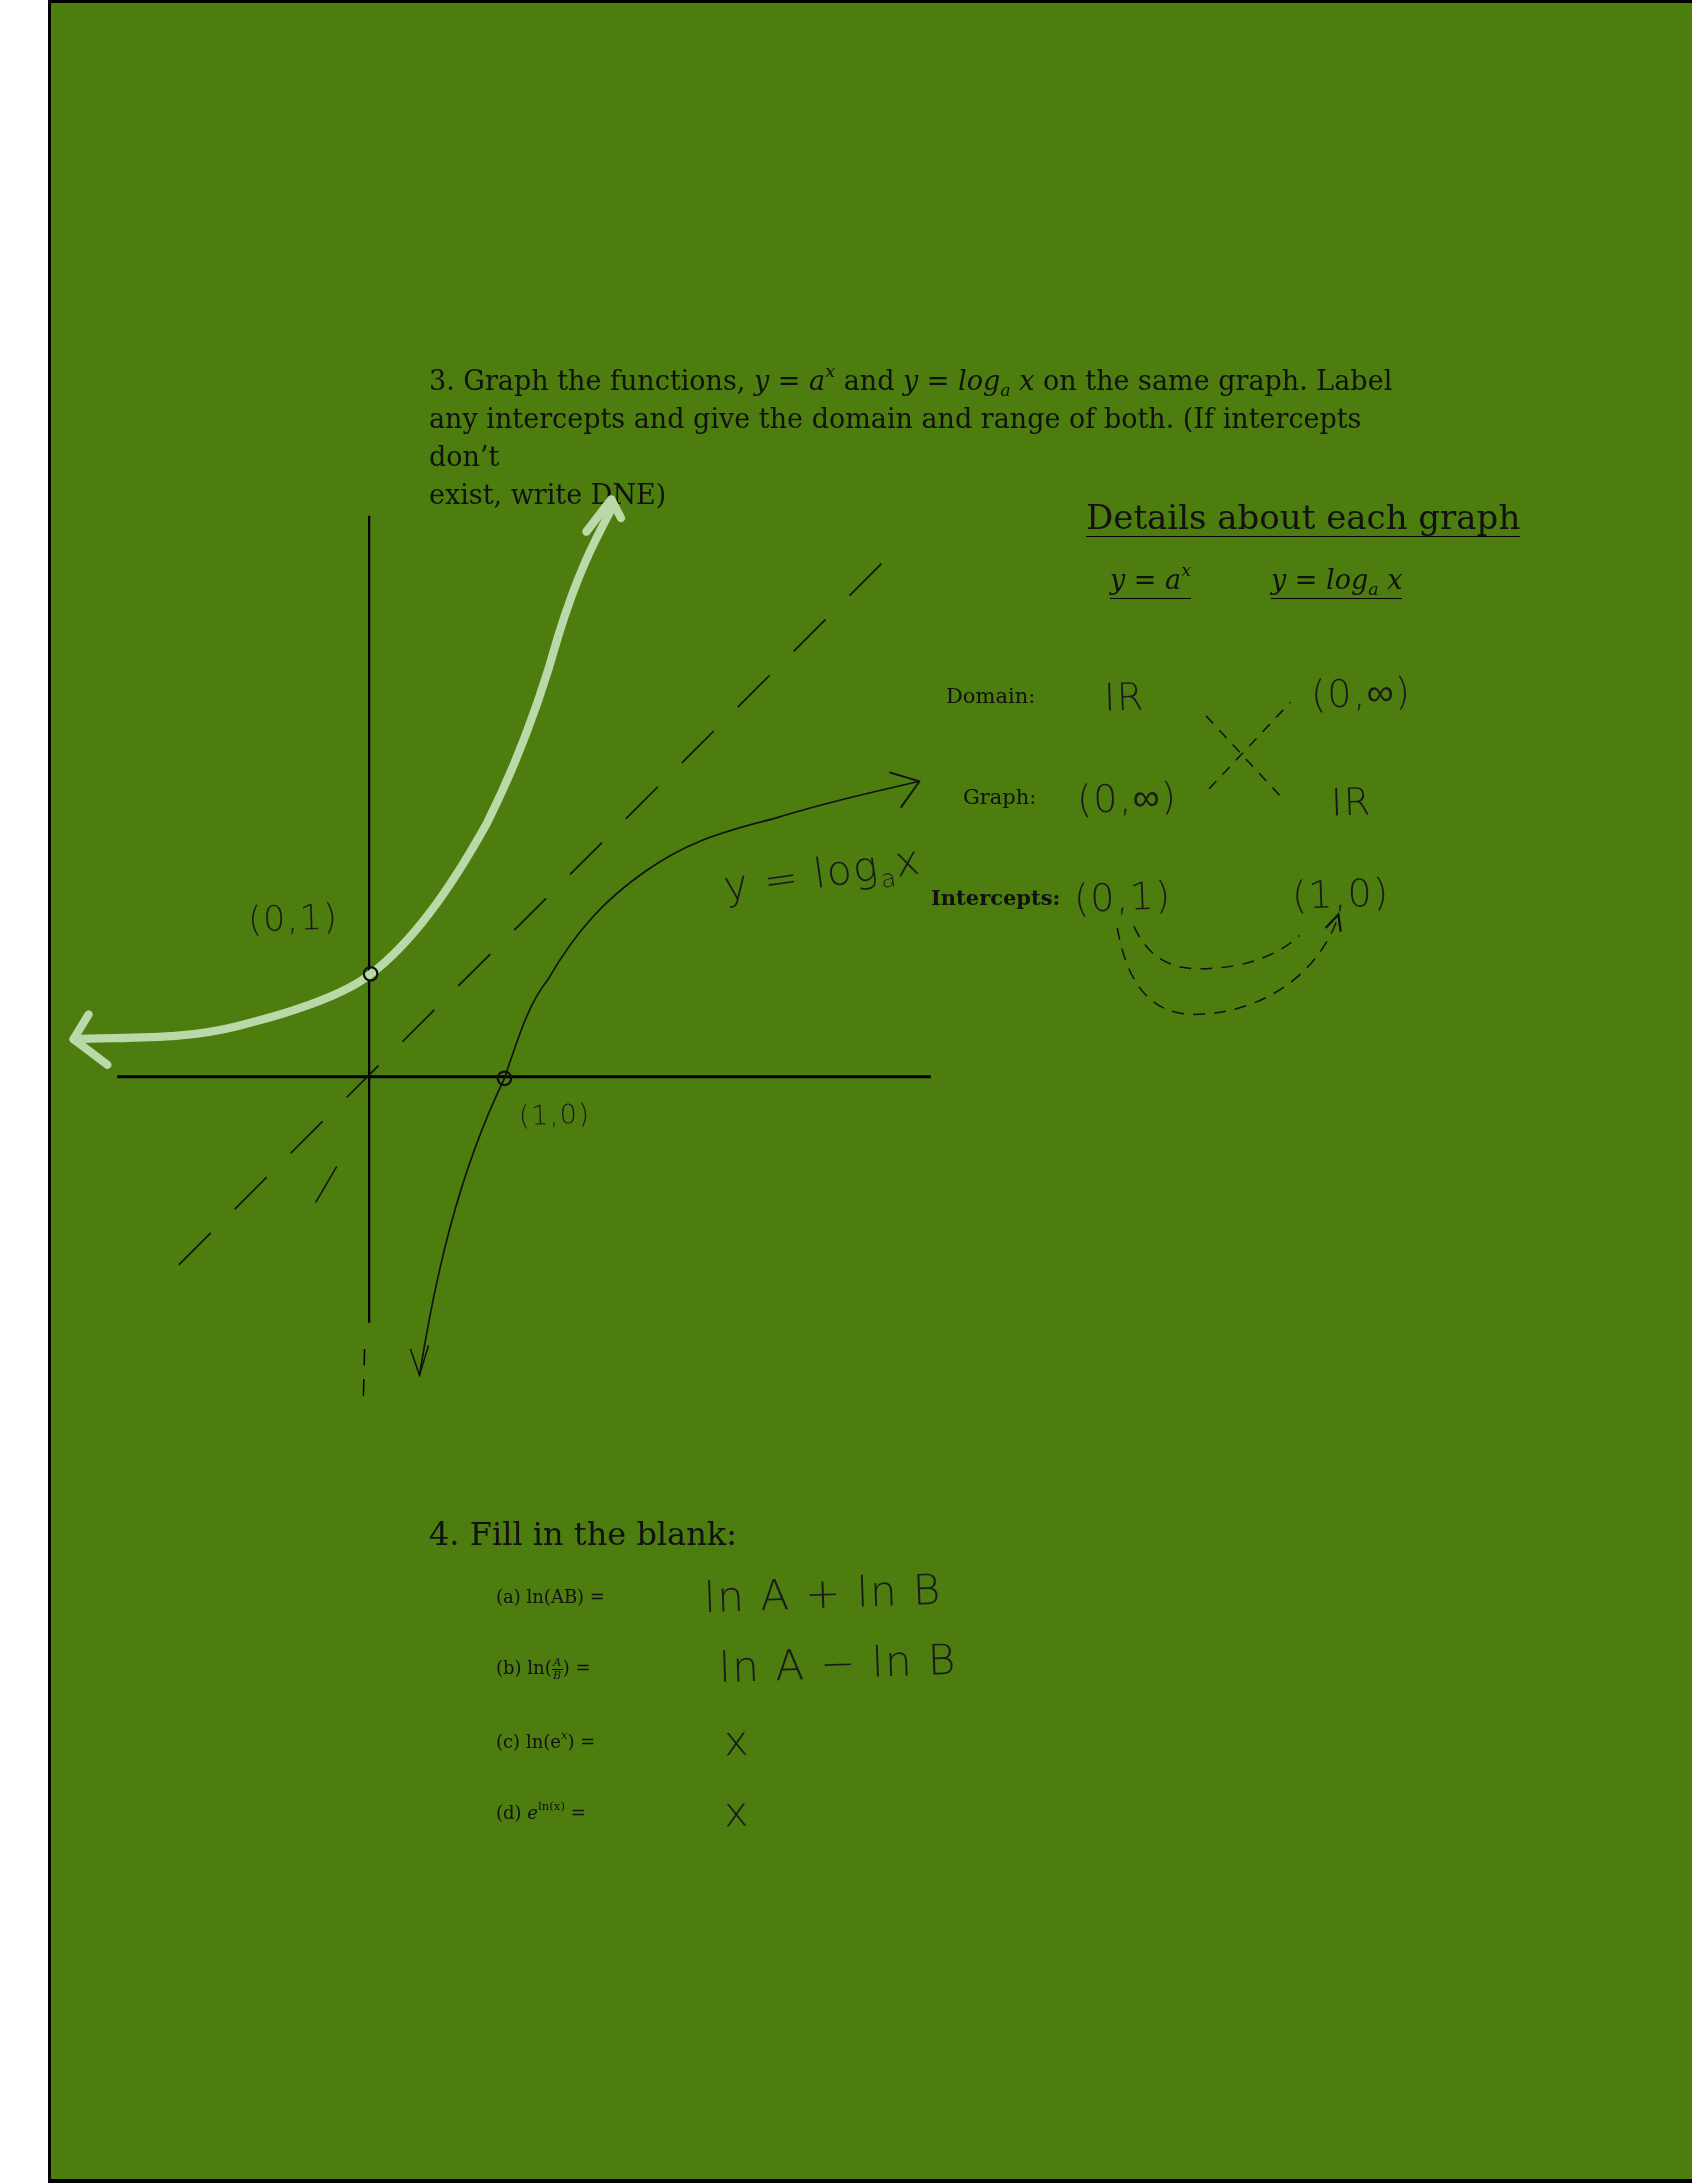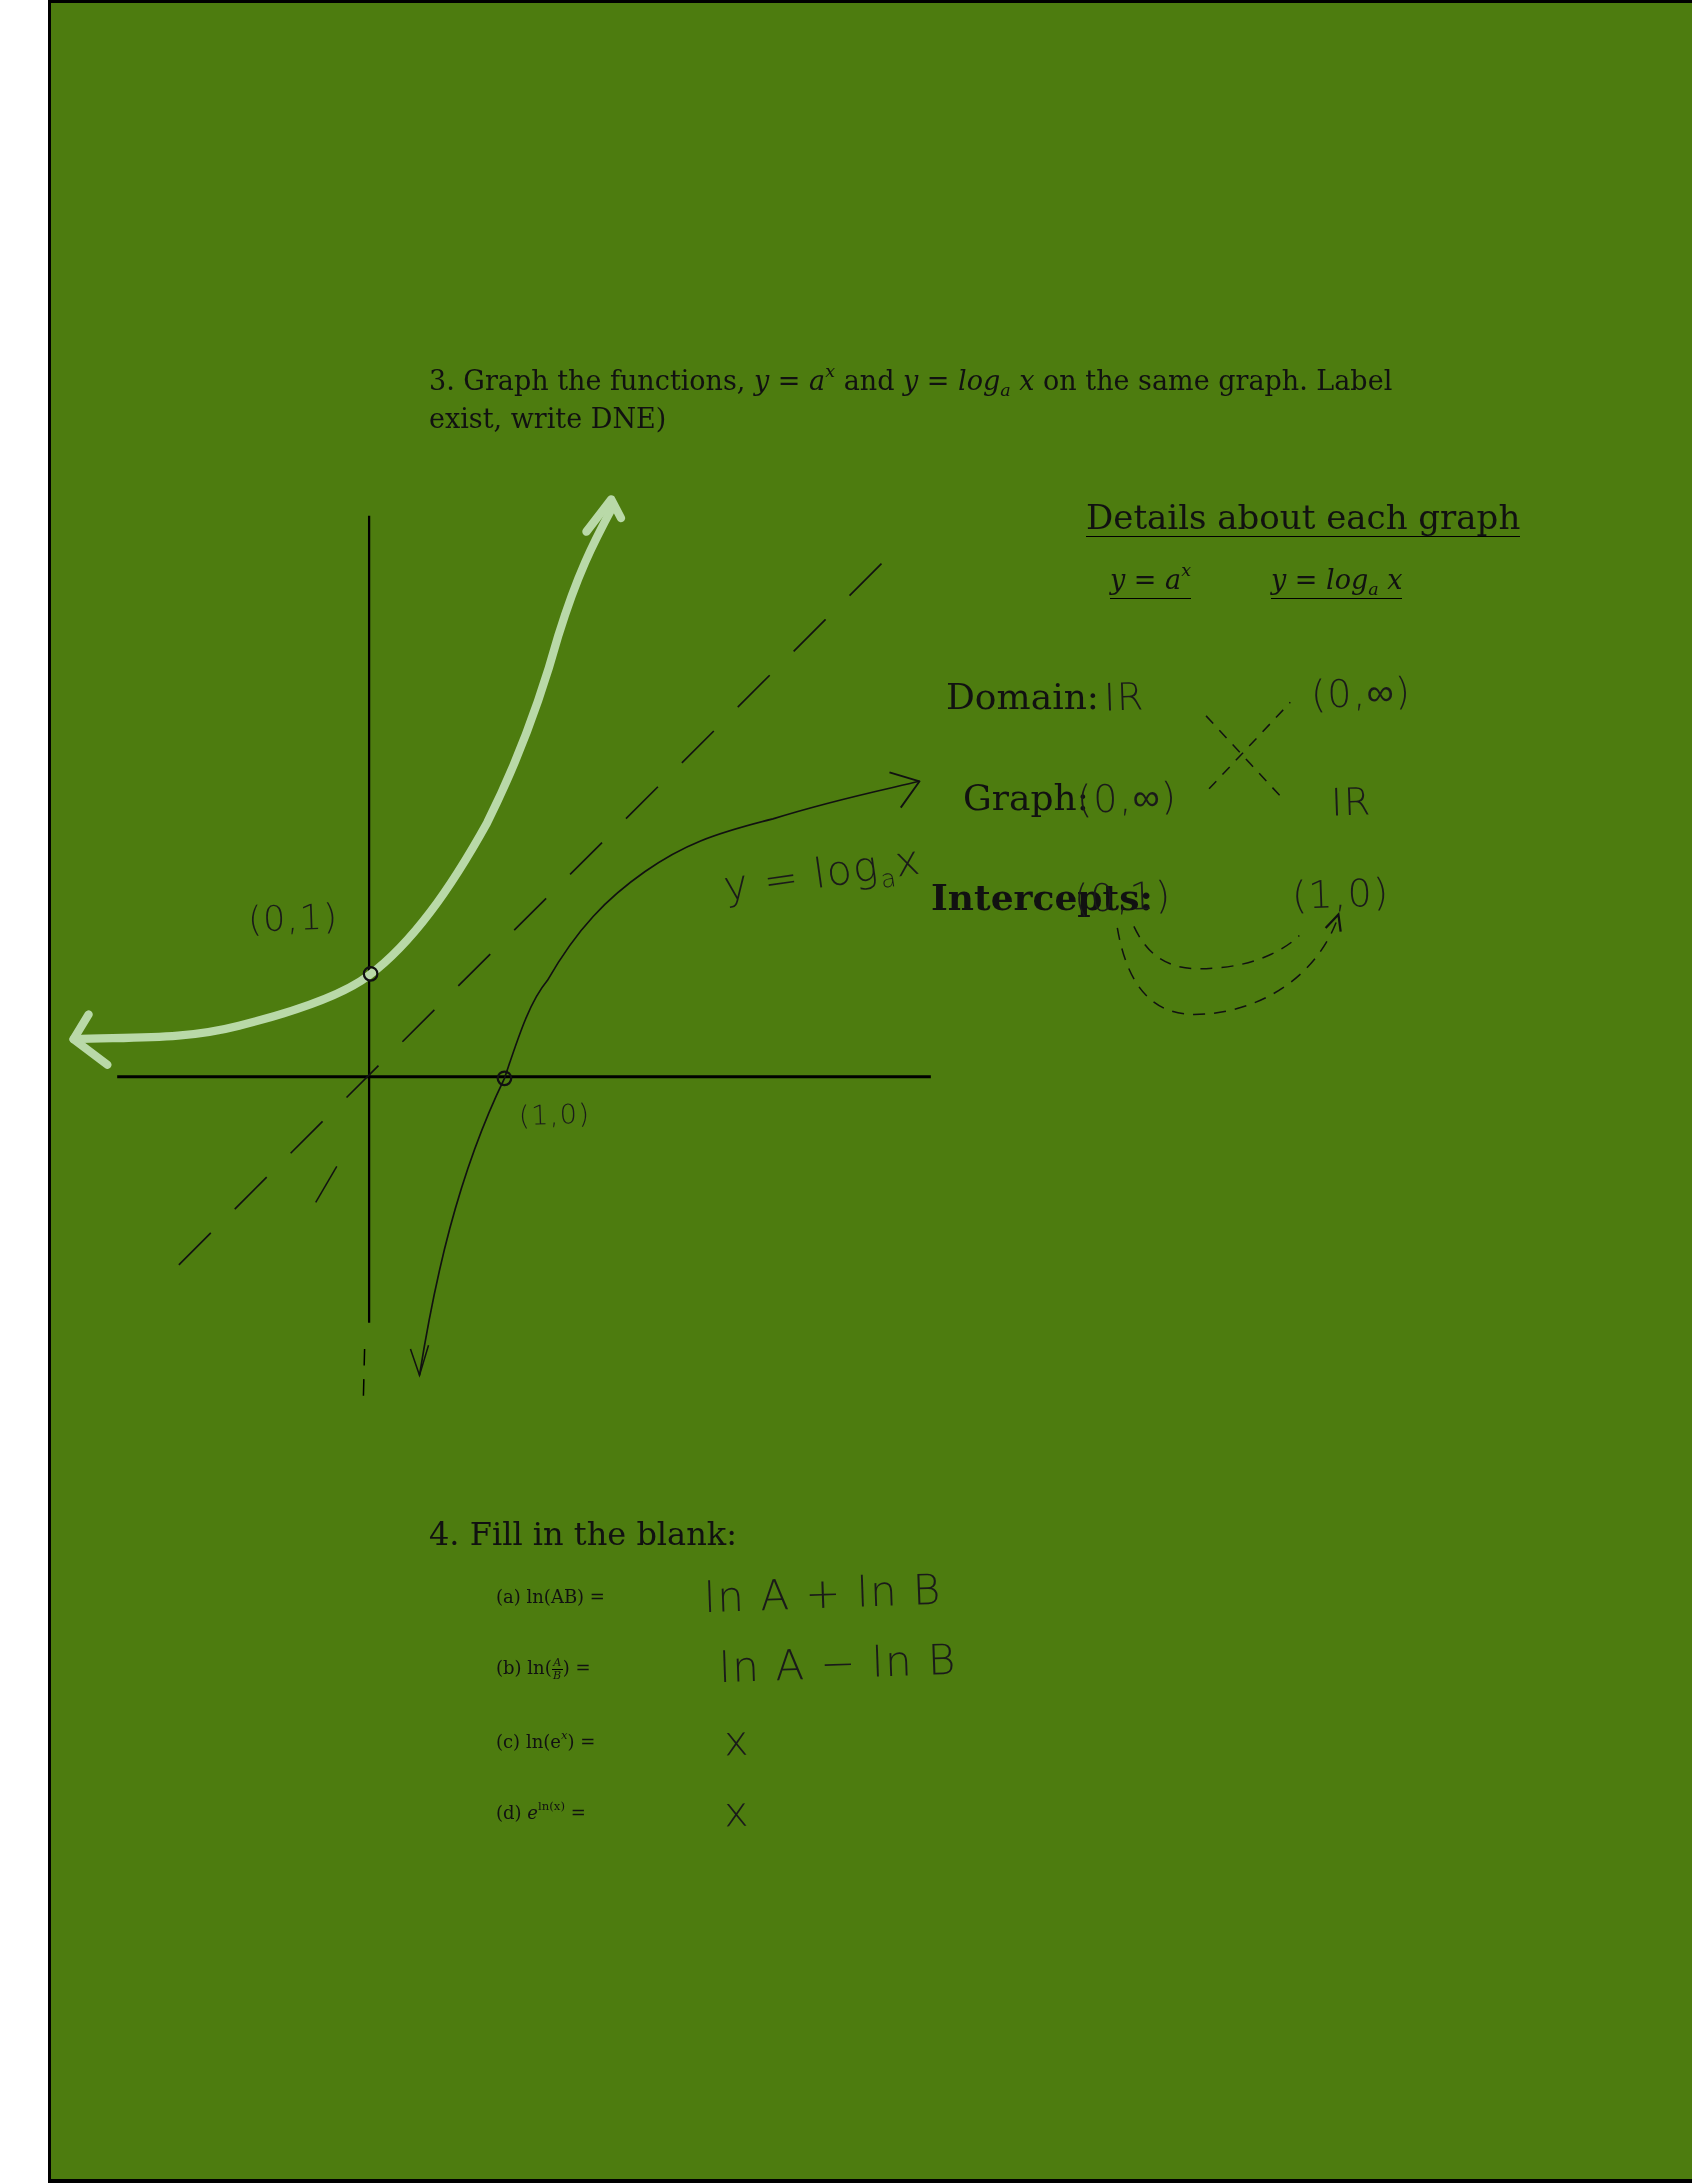--- a/index.html
+++ b/index.html
@@ -21,21 +21,21 @@
   .details-title {
     position: absolute; left: 1035px; top: 498px; font-size: 34px;
     border-bottom: 1.5px solid #000; padding-bottom: 1.5px; line-height: 33px;
   }
   .col-head {
     position: absolute; top: 560px; font-size: 27px; line-height: 33px;
     border-bottom: 1.5px solid #000; padding-bottom: 1.5px;
   }
   .col-head.exp { left: 1059px; }
   .col-head.log { left: 1220px; }
-  .row-label { position: absolute; font-size: 36px; line-height: 33px; text-align: right; }
+  .row-label { position: absolute; font-size: 21px; line-height: 33px; text-align: right; }
   .lbl-domain { left: 895px; top: 677px; }
   .lbl-range  { left: 912px; top: 778px; }
   .lbl-int    { left: 880px; top: 878px; font-weight: bold; }
   .hand {
     position: absolute; font-family: "DejaVu Sans", "Liberation Sans", sans-serif;
     font-weight: 200; color: #1a1a1a; font-size: 38px; line-height: 45px; letter-spacing: 1.5px;
     transform: rotate(-2deg);
   }
   .q4 { position: absolute; left: 378px; top: 1515px; font-size: 32px; line-height: 33px; }
   .q4-item { position: absolute; left: 445px; font-size: 18px; line-height: 36px; }
@@ -47,20 +47,21 @@
 </head>
 <body>
 
 <div class="page">
 
   <div class="q3 serif math">
     <div>
       <span>3.</span>
       <span>Graph the functions, </span><i>y = a</i><sup><i>x</i></sup><span> and </span><i>y = log</i><sub><i>a</i></sub><i> x</i><span> on the same graph. Label</span>
     </div>
+    <div>any intercepts and give the domain and range of both. (If intercepts don’t</div>
     <div>exist, write DNE)</div>
   </div>
 
   <div class="details-title serif">Details about each graph</div>
   <div class="col-head exp serif math"><i>y = a</i><sup><i>x</i></sup></div>
   <div class="col-head log serif math"><i>y = log</i><sub><i>a</i></sub><i> x</i></div>
 
   <div class="row-label lbl-domain serif">Domain:</div>
   <div class="row-label lbl-range serif">Graph:</div>
   <div class="row-label lbl-int serif">Intercepts:</div>

